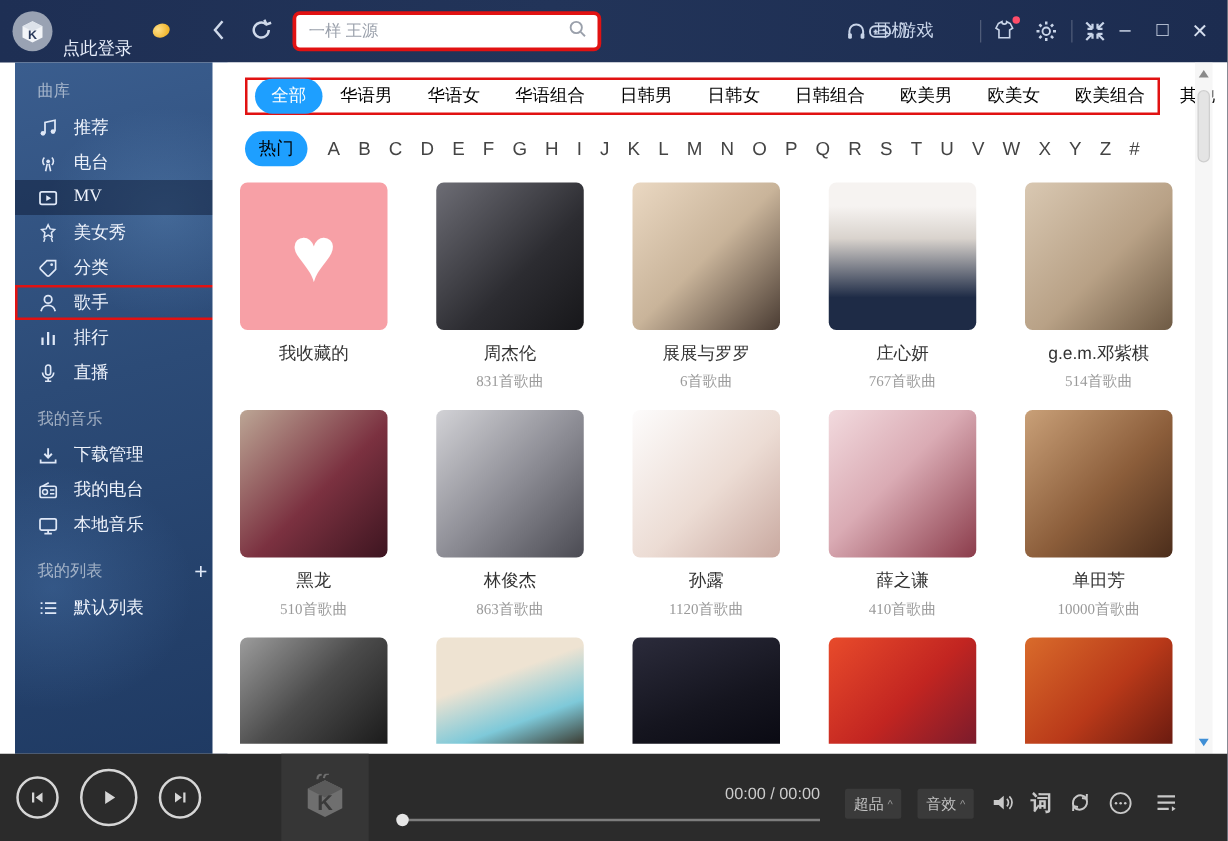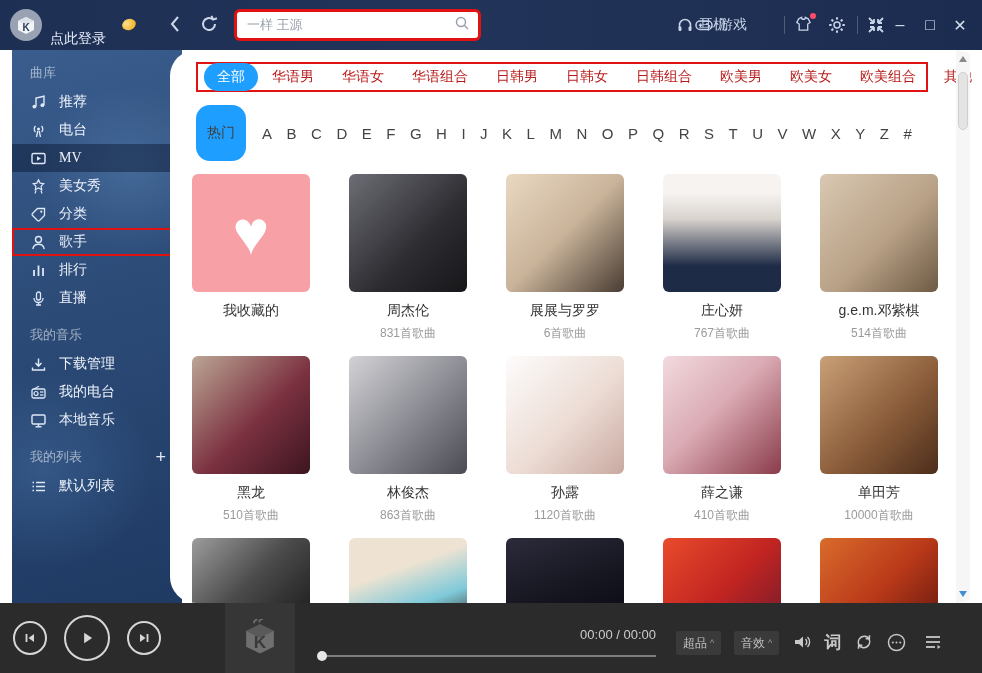--- a/index.html
+++ b/index.html
@@ -44,36 +44,36 @@
     padding-left:18px;color:#edf2fb;font-size:14px;cursor:pointer;font-family:Liberation Serif, serif;}
   .sb-item .sb-ico{width:17px;height:17px;flex:0 0 auto;color:#dfe8f7;}
   .sb-item.current{background:rgba(9,20,44,.45);}
   .sb-item.annotated{box-shadow:inset 0 0 0 2px #e11212;}
   .sb-pointer{position:absolute;right:0;top:0;width:0;height:0;
     border-top:9px solid transparent;border-bottom:9px solid transparent;border-right:9px solid #ffffff;
     margin-top:5px;}
   .sb-add{position:absolute;right:16px;color:#dfe8f7;font-size:18px;cursor:pointer;}
 
   
-  .content{position:absolute;left:170px;top:50px;width:812px;height:553px;background:#fff;overflow:hidden;border-radius:26px;}
+  .content{position:absolute;left:170px;top:50px;width:812px;height:553px;background:#fff;overflow:hidden;}
   .tabs-row{margin:12px 0 0 26px;width:732px;height:30px;border:2px solid #e11212;
     display:flex;align-items:center;padding:0 6px;gap:0;}
-  .tab{padding:4px 14px;font-size:14px;color:#b91c1c;cursor:pointer;white-space:nowrap;}
+  .tab{padding:4px 14px;font-size:14px;color:#000000;cursor:pointer;white-space:nowrap;}
   .tab.active{background:#1e9fff;color:#fff;border-radius:14px;padding:5px 13px;}
   .alpha-row{margin:13px 0 0 26px;width:716px;display:flex;align-items:center;}
-  .hot-pill{background:#1e9fff;color:#404040;border-radius:14px;padding:19px 11px;font-size:14px;cursor:pointer;flex:0 0 auto;}
+  .hot-pill{background:#1e9fff;color:#000000;border-radius:14px;padding:5px 11px;font-size:14px;cursor:pointer;flex:0 0 auto;}
   .letters{flex:1;display:flex;justify-content:space-between;margin-left:16px;}
   .letter{color:#444;font-size:15px;cursor:pointer;}
 
   .grid{margin:13px 0 0 22px;width:746px;display:grid;grid-template-columns:repeat(5,118px);
     column-gap:39px;}
   .card{width:118px;margin-bottom:14px;cursor:pointer;}
   .avatar{width:118px;height:118px;border-radius:6px;}
   .card .nm{margin-top:10px;text-align:center;font-size:14px;color:#333;}
-  .card .ct{margin-top:5px;text-align:center;font-size:12px;color:#9a9a9a;min-height:14px;}
+  .card .ct{margin-top:5px;text-align:center;font-size:12px;color:#9a9a9a;min-height:14px;font-family:Liberation Serif, serif;}
   .heart-card{background:#f7a0a6;display:flex;align-items:center;justify-content:center;}
   .heart-glyph{color:#fff;font-size:62px;line-height:1;}
   .av1{background:linear-gradient(135deg,#6d6d75,#2c2c31 60%,#17171a);}
   .av2{background:linear-gradient(135deg,#ead8c2,#c9b49a 50%,#4a3c33);}
   .av3{background:linear-gradient(180deg,#f6f3f1 16%,#d9d3cd 38%,#1e2b46 78%);}
   .av4{background:linear-gradient(135deg,#d9c8b2,#b8a186 55%,#6e5a44);}
   .av5{background:linear-gradient(135deg,#bca695,#7b3140 55%,#3d1520);}
   .av6{background:linear-gradient(135deg,#d2d2d6,#8f8f97 50%,#4b4b53);}
   .av7{background:linear-gradient(135deg,#fdfcfc,#ecdcd4 55%,#c9a9a0);}
   .av8{background:linear-gradient(135deg,#f2dade,#daabb4 45%,#8b3c4b);}

